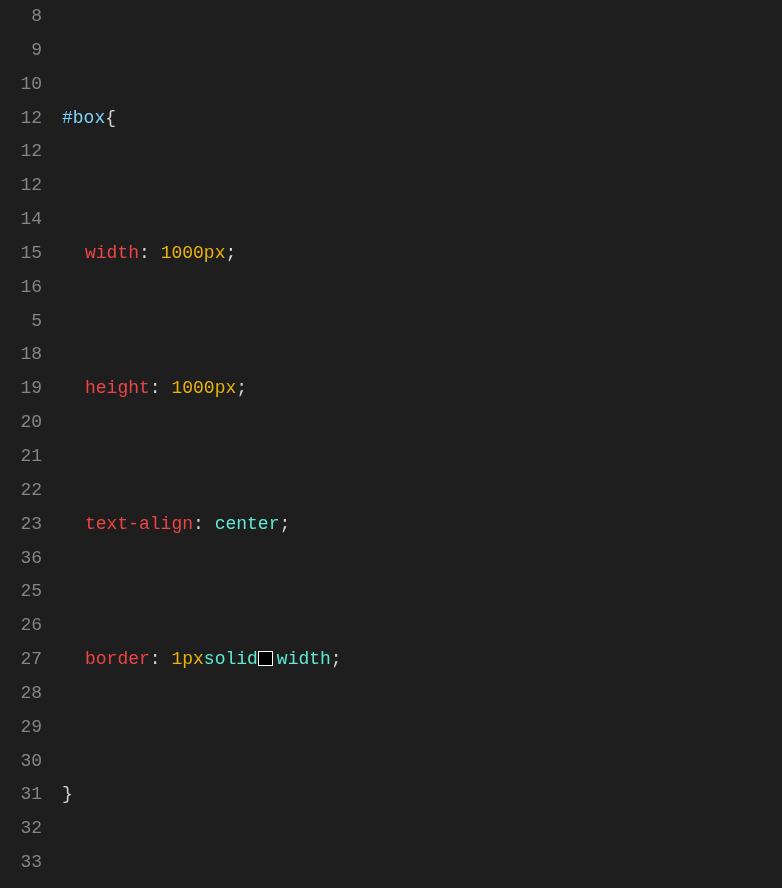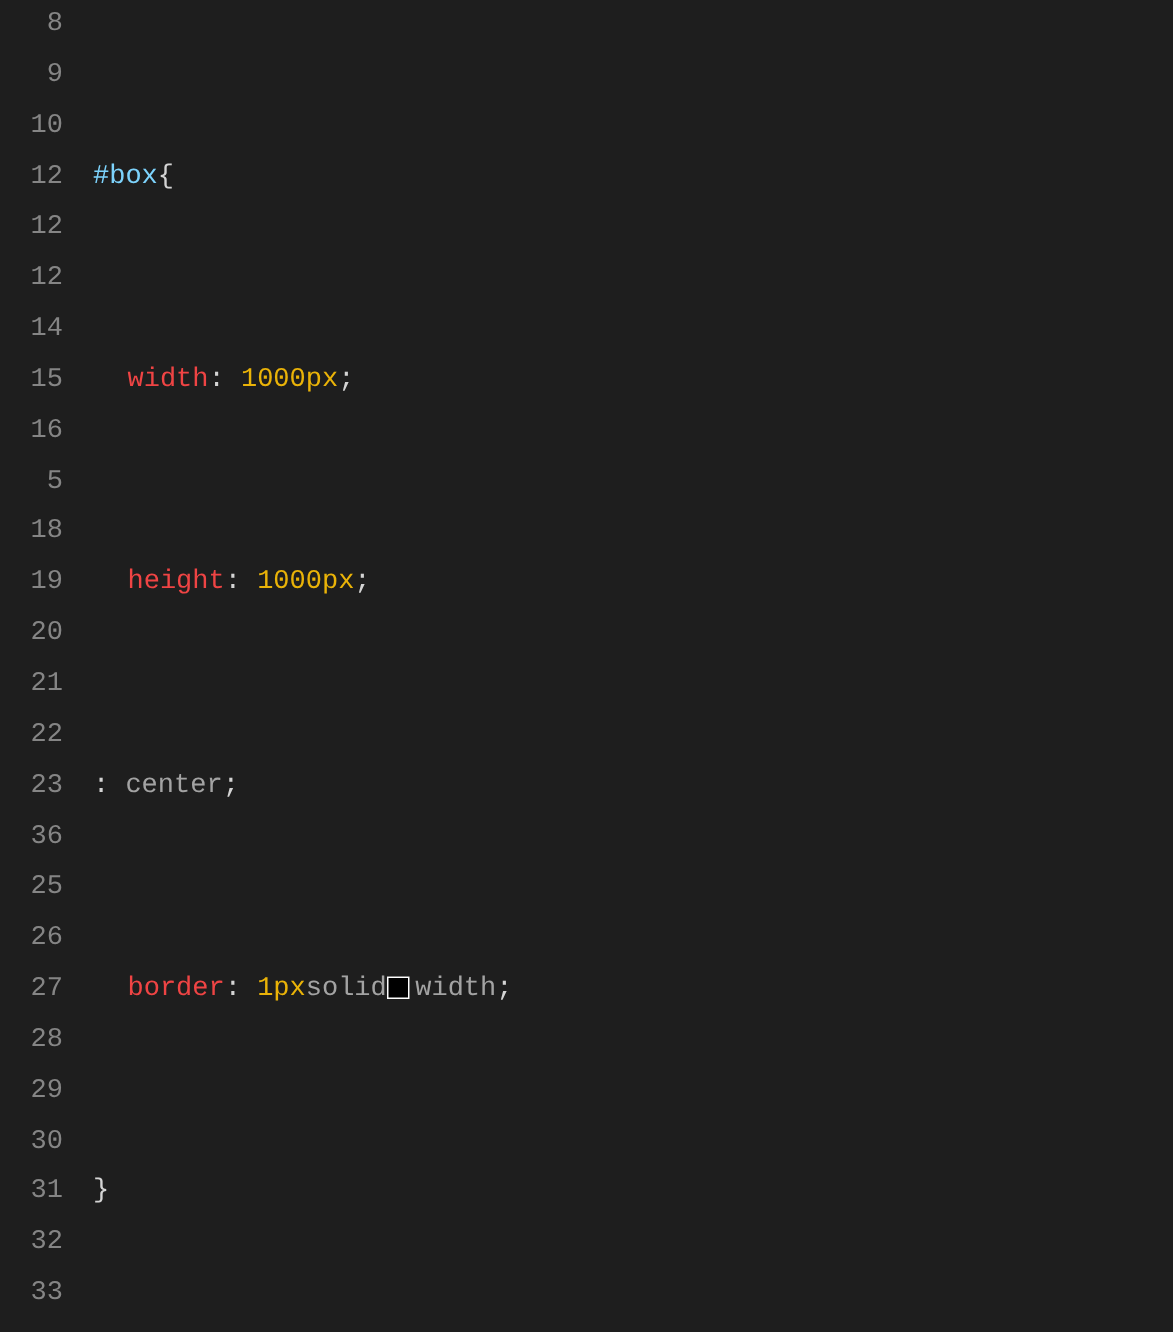--- a/index.html
+++ b/index.html
@@ -34,21 +34,21 @@
     white-space: pre;
   }
   .line {
     height: 33.85px;
     display: flex;
     align-items: center;
   }
   
   .sel   { color: #7dd3fc; }   
   .prop  { color: #ef4444; margin-left: 23px; }   
-  .val   { color: #a3a3a3; }   
+  .val   { color: #5eead4; }   
   .num   { color: #eab308; }   
   .punc  { color: #d4d4d4; }   
   .swatch {
     display: inline-block;
     width: 15px;
     height: 15px;
     border: 1px solid #ffffff;
     vertical-align: middle;
     margin-right: 4px;
     position: relative;
@@ -89,21 +89,21 @@
   </div>
 
   <div class="code">
     
     <div class="line">            <span class="sel">#box</span> <span class="punc">{</span></div>
     
     <div class="line">                <span class="prop">width</span><span class="punc">: </span><span class="num">1000px</span><span class="punc">;</span></div>
     
     <div class="line">                <span class="prop">height</span><span class="punc">: </span><span class="num">1000px</span><span class="punc">;</span></div>
     
-    <div class="line">                <span class="punc">: </span><span class="val">center</span><span class="punc">;</span></div>
+    <div class="line">                <span class="prop">text-align</span><span class="punc">: </span><span class="val">center</span><span class="punc">;</span></div>
     
     <div class="line">                <span class="prop">border</span><span class="punc">: </span><span class="num">1px</span> <span class="val">solid</span> <span class="swatch" style="background:#000000"></span><span class="val">width</span><span class="punc">;</span></div>
     
     <div class="line">            <span class="punc">}</span></div>
     
     
     
     
     
     

